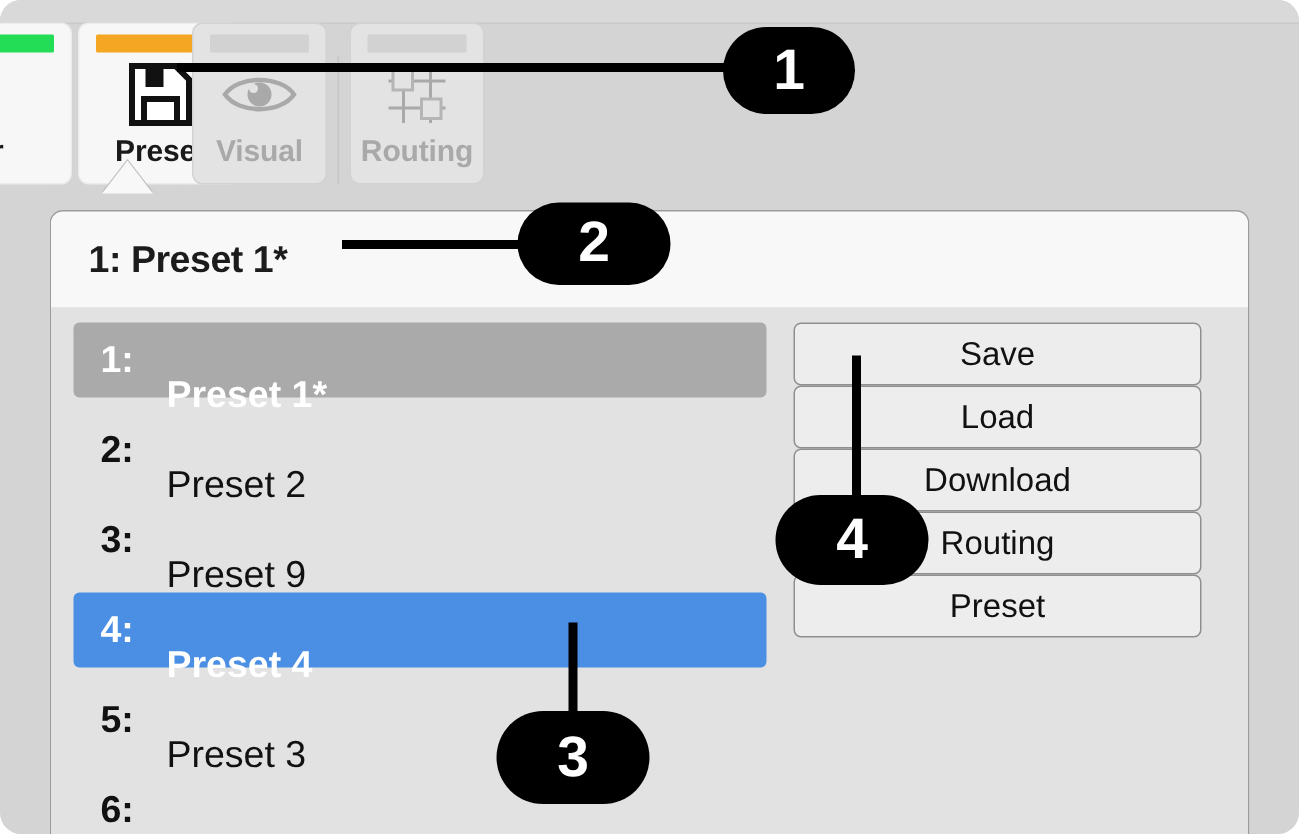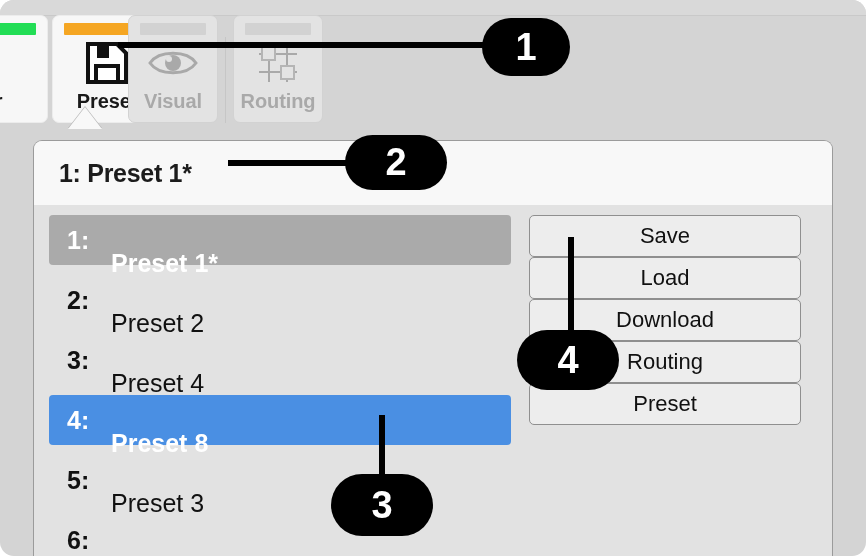--- a/index.html
+++ b/index.html
@@ -322,25 +322,25 @@
         <div class="preset-row current">
           <span class="idx">1:</span>
           <span class="pname">Preset 1*</span>
         </div>
         <div class="preset-row normal">
           <span class="idx">2:</span>
           <span class="pname">Preset 2</span>
         </div>
         <div class="preset-row normal">
           <span class="idx">3:</span>
-          <span class="pname">Preset 4</span>
+          <span class="pname">Preset 9</span>
         </div>
         <div class="preset-row selected">
           <span class="idx">4:</span>
-          <span class="pname">Preset 8</span>
+          <span class="pname">Preset 4</span>
         </div>
         <div class="preset-row normal">
           <span class="idx">5:</span>
           <span class="pname">Preset 3</span>
         </div>
         <div class="preset-row normal">
           <span class="idx">6:</span>
         </div>
       </div>
 

